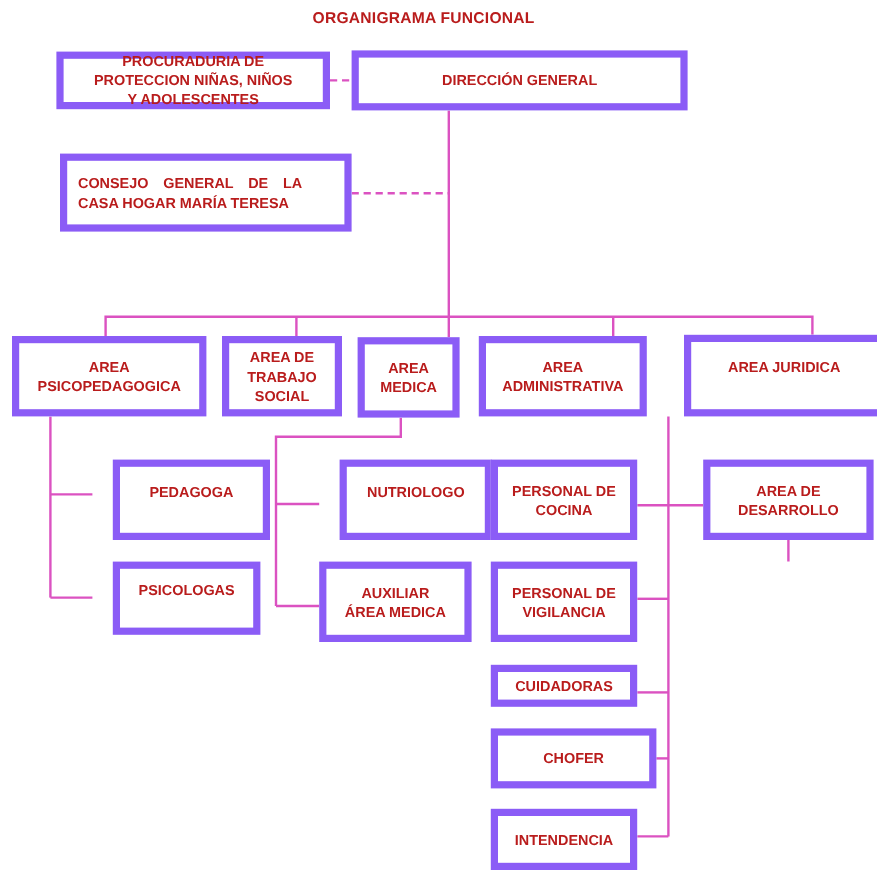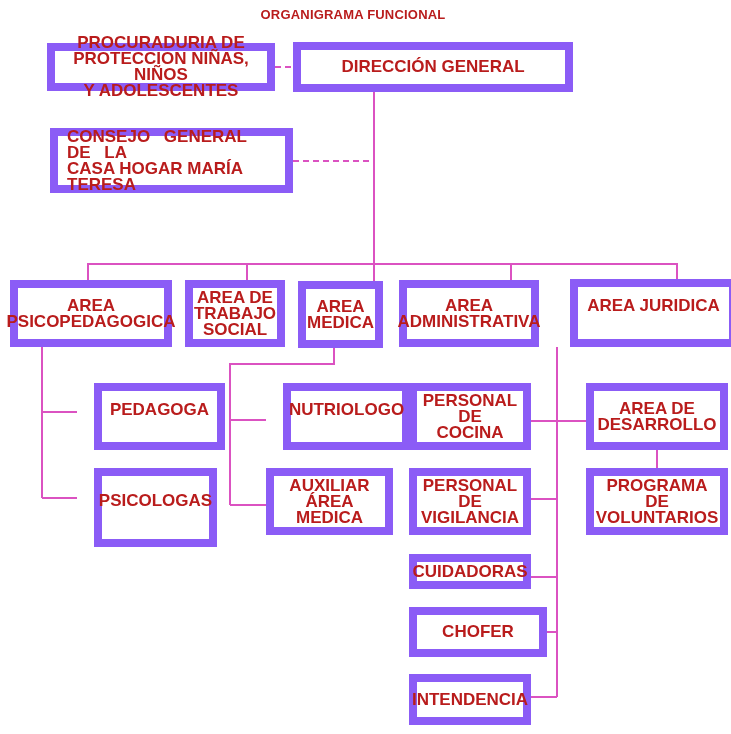--- a/index.html
+++ b/index.html
@@ -37,27 +37,27 @@
     fill: none;
     stroke: var(--connector, #db52c1);
     stroke-width: 2;
   }
   .dash {
     stroke-dasharray: 6 4;
   }
   .node {
     position: absolute;
     box-sizing: border-box;
-    border: 8px solid #8b5cf6;
+    border: 6px solid #8b5cf6;
     background: #ffffff;
     display: flex;
     align-items: center;
     justify-content: center;
     text-align: center;
-    font-size: 17px;
+    font-size: 12px;
     line-height: 16px;
     white-space: pre-line;
   }
   
   .raise { padding-bottom: 14px; margin-left: 17px; }
   
   .node.consejo {
     flex-direction: column;
     align-items: flex-start;
     justify-content: center;
@@ -127,21 +127,21 @@
   <div class="node" style="left:298px; top:281px; width:85px; height:67px;">AREA
 MEDICA</div>
 
   <div class="node" style="left:399px; top:280px; width:140px; height:67px;">AREA
 ADMINISTRATIVA</div>
 
   <div class="node raise" style="left:553px; top:279px; width:167px; height:68px;">AREA JURIDICA</div>
 
   <div class="node raise" style="left:77px; top:383px; width:131px; height:67px;">PEDAGOGA</div>
 
-  <div class="node raise" style="left:77px; top:468px; width:123px; height:79px;">PSICOLOGAS</div>
+  <div class="node raise" style="left:77px; top:468px; width:123px; height:61px;">PSICOLOGAS</div>
 
   <div class="node raise" style="left:266px; top:383px; width:127px; height:67px;">NUTRIOLOGO</div>
 
   <div class="node" style="left:266px; top:468px; width:127px; height:67px;">AUXILIAR
 ÁREA MEDICA</div>
 
   <div class="node" style="left:409px; top:383px; width:122px; height:67px;">PERSONAL DE
 COCINA</div>
 
   <div class="node" style="left:409px; top:468px; width:122px; height:67px;">PERSONAL DE
@@ -149,16 +149,14 @@
 
   <div class="node" style="left:409px; top:554px; width:122px; height:35px;">CUIDADORAS</div>
 
   <div class="node" style="left:409px; top:607px; width:138px; height:50px;">CHOFER</div>
 
   <div class="node" style="left:409px; top:674px; width:122px; height:51px;">INTENDENCIA</div>
 
   <div class="node" style="left:586px; top:383px; width:142px; height:67px;">AREA DE
 DESARROLLO</div>
 
-  <div class="node" style="left:586px; top:468px; width:142px; height:67px;">PROGRAMA DE
-VOLUNTARIOS</div>
 
 </div>
 
 </body></html>

